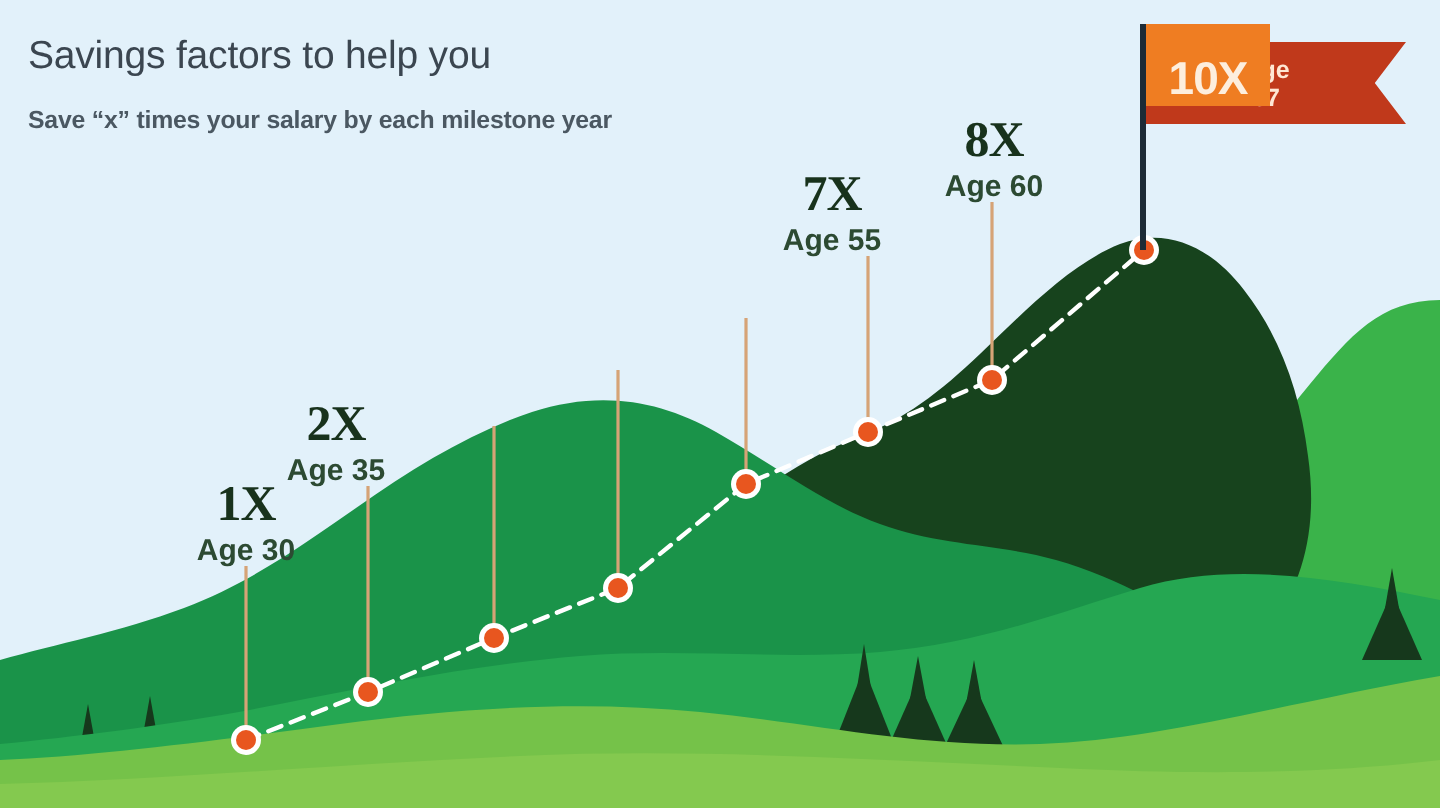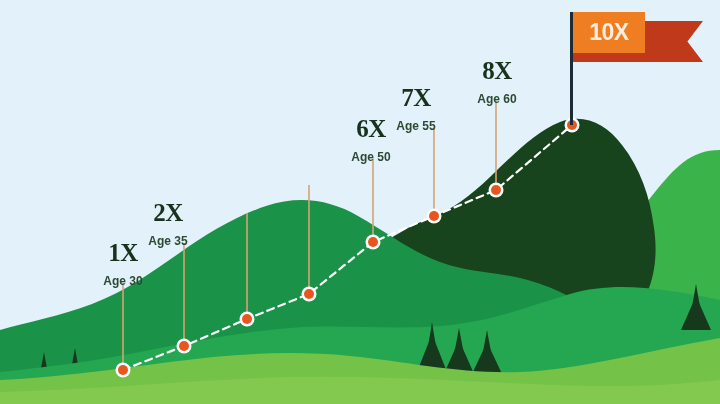--- a/index.html
+++ b/index.html
@@ -59,25 +59,25 @@
   .milestone .mx {
     font-family: "Liberation Serif", serif;
     font-size: 25px;
     font-weight: bold;
     color: #18321c;
     line-height: 26px;
     letter-spacing: -0.5px;
   }
   .milestone .mage {
     font-family: "Liberation Sans", sans-serif;
-    font-size: 12px;
+    font-size: 15px;
     font-weight: bold;
     color: #2c4a32;
     line-height: 15px;
-    margin-top: 8px;
+    margin-top: 2px;
   }
 
   
   .flag-group {
     position: absolute;
     z-index: 45;
   }
   .flag-pole {
     position: absolute;
     width: 3px;
@@ -240,38 +240,36 @@
         <circle cx="496" cy="190" r="5" fill="#e8561f"></circle>
       </g>
       <g>
         <circle cx="572" cy="125" r="7.5" fill="#ffffff"></circle>
         <circle cx="572" cy="125" r="5" fill="#e8561f"></circle>
       </g>
     </g>
   </svg>
 
   <div class="headings">
+    <div class="title-line">Savings factors to help you</div>
+    <div class="subtitle">Save “x” times your salary by each milestone year</div>
   </div>
 
   <div class="milestone" style="left:123px; top:240px;">
     <div class="mx">1X</div>
     <div class="mage">Age 30</div>
   </div>
 
   <div class="milestone" style="left:168px; top:200px;">
     <div class="mx">2X</div>
     <div class="mage">Age 35</div>
   </div>
 
 
 
-  <div class="milestone" style="left:371px; top:116px;">
-    <div class="mx">6X</div>
-    <div class="mage">Age 50</div>
-  </div>
 
   <div class="milestone" style="left:416px; top:85px;">
     <div class="mx">7X</div>
     <div class="mage">Age 55</div>
   </div>
 
   <div class="milestone" style="left:497px; top:58px;">
     <div class="mx">8X</div>
     <div class="mage">Age 60</div>
   </div>
@@ -279,18 +277,18 @@
   <div class="flag-group" style="left:570px; top:12px;">
     <div class="flag-pole" style="height:113px;"></div>
 
     <div class="flag-banner-back" style="width:130px; top:9px;">
       <div class="ftext">
         <span>Age</span><br>
         <span>67</span>
       </div>
     </div>
 
-    <div class="flag-banner-front" style="width:72px;">
+    <div class="flag-banner-front" style="width:62px;align-items:flex-end;">
       <div class="ftext">10X</div>
     </div>
   </div>
 
 </div>
 
 </body></html>

